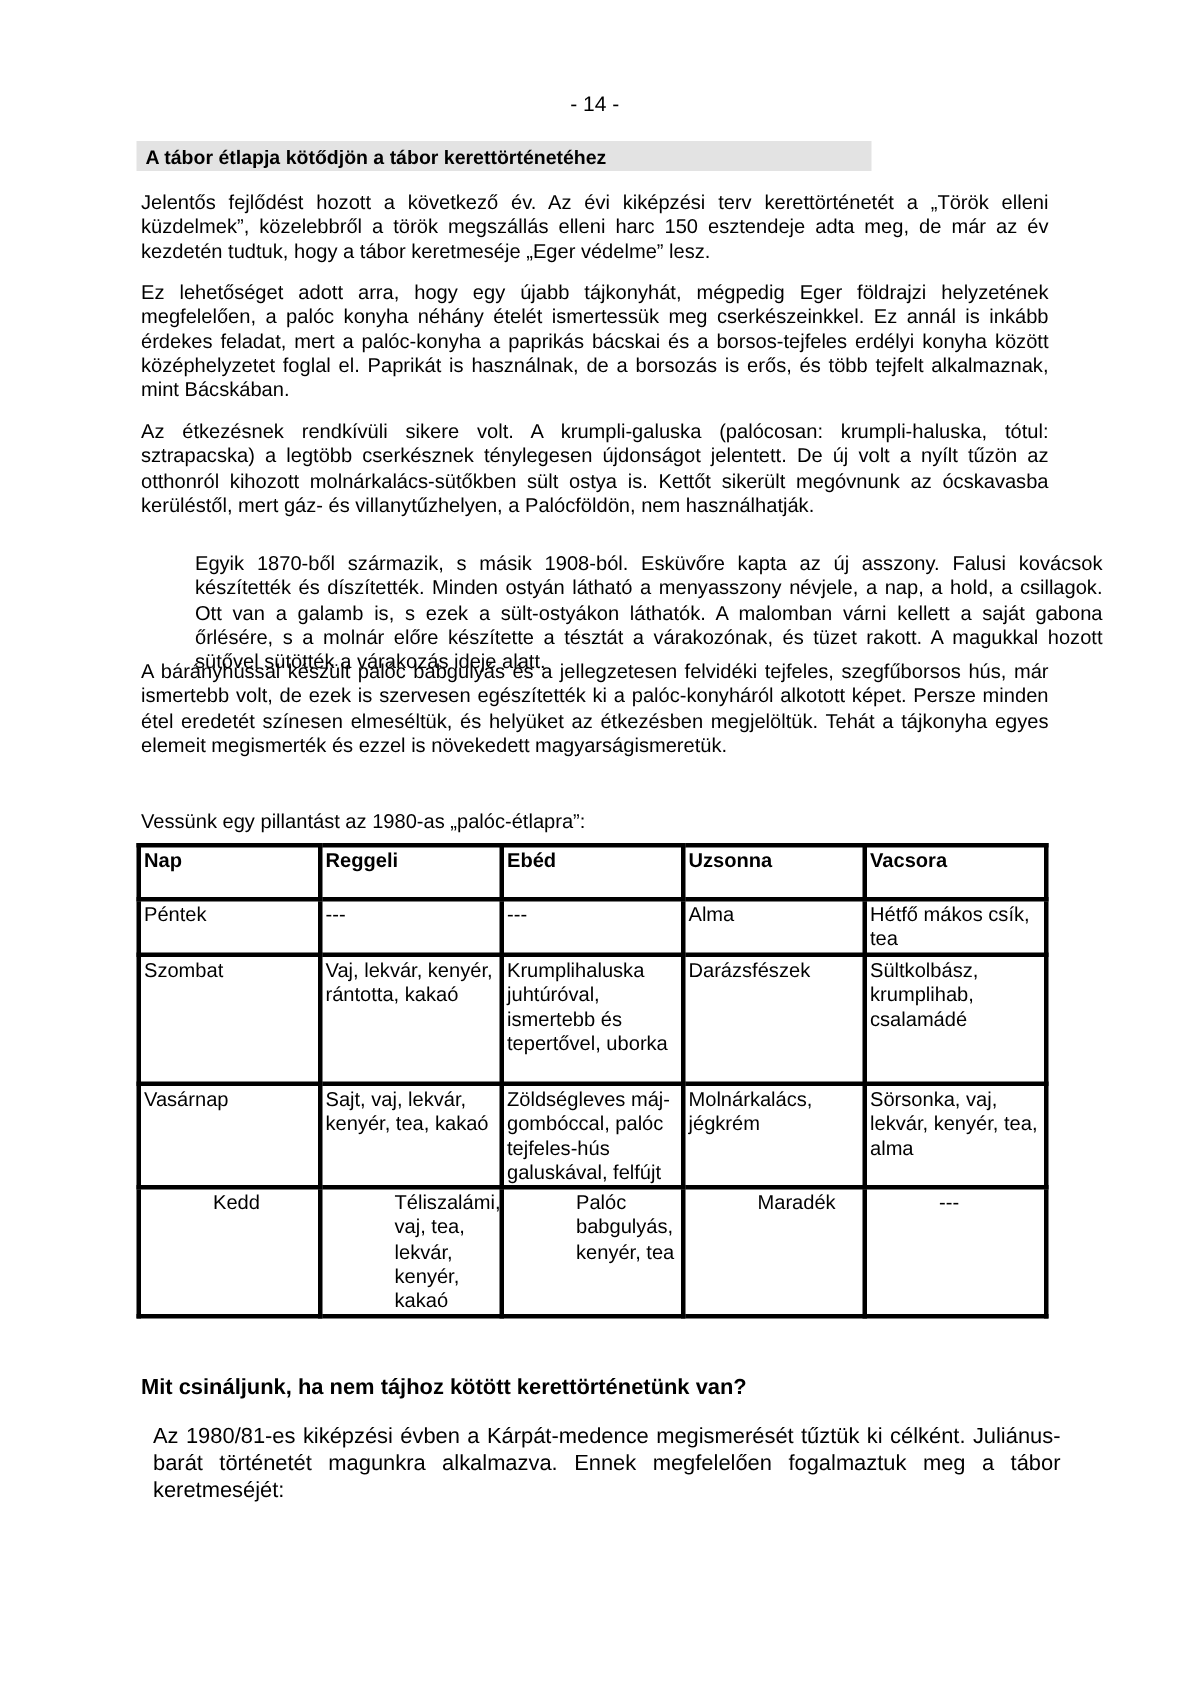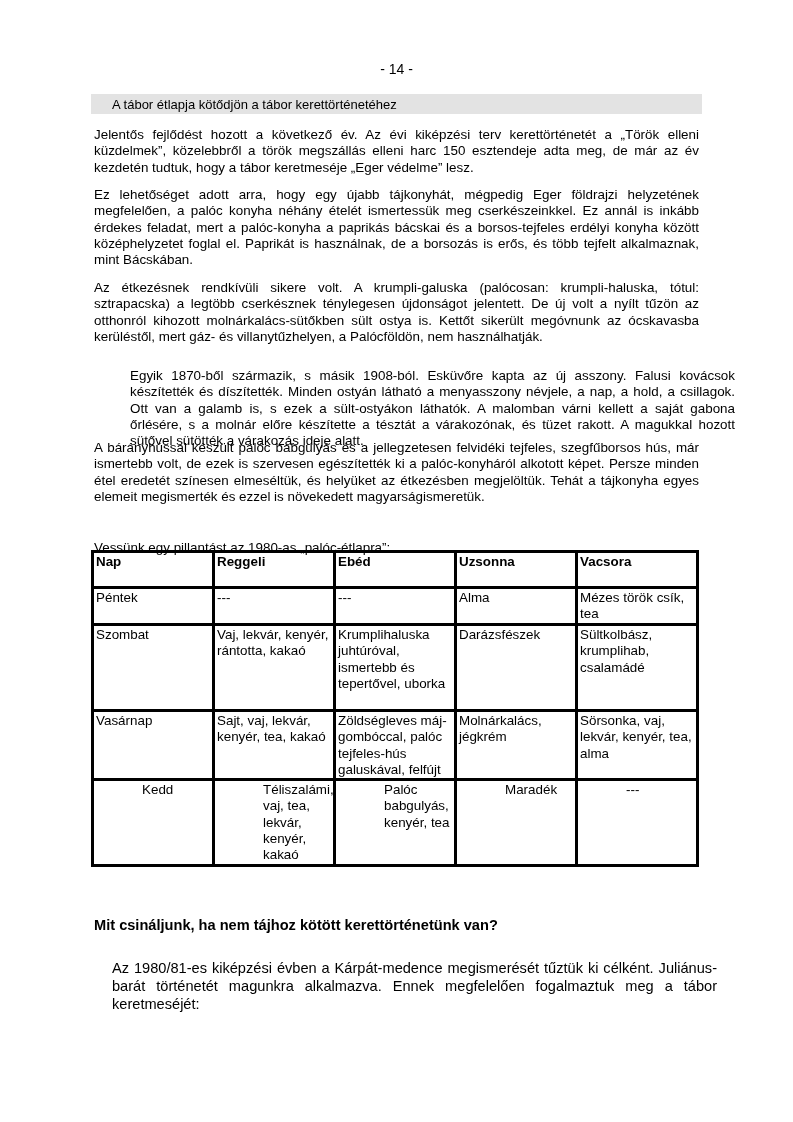--- a/index.html
+++ b/index.html
@@ -1,47 +1,47 @@
 <!DOCTYPE html>
 <html><head>
 <meta charset="utf-8">
 <style>
   html, body { margin: 0; padding: 0; background: #ffffff; }
   body { width: 793px; height: 1122px; position: relative; overflow: hidden;
          font-family: "Liberation Sans", sans-serif; color: #000; }
   .page-number { position: absolute; top: 61px; left: 0; width: 793px; text-align: center;
                  font-size: 14px; }
-  .heading-bar { position: absolute; top: 94px; left: 91px; width: 611px; height: 20px;
-                 background: #e3e3e3; font-weight: normal; font-size: 13px; line-height: 21px;
-                 padding-left: 21px; box-sizing: border-box; }
+  .heading-bar { position: absolute; top: 94px; left: 91px; width: 490px; height: 20px;
+                 background: #e3e3e3; font-weight: bold; font-size: 13px; line-height: 21px;
+                 padding-left: 6px; box-sizing: border-box; }
   .body-text { position: absolute; left: 94px; width: 605px; font-size: 13.4px;
                line-height: 16.3px; text-align: justify; margin: 0; }
   #p1 { top: 127px; }
   #p2 { top: 187px; }
   #p3 { top: 280px; }
   #p4 { top: 368px; margin-left: 36px; }
   #p5 { top: 440px; }
   #p6 { top: 540px; text-align: left; }
 
-  table.menu { position: absolute; top: 550px; left: 91px; width: 608px;
+  table.menu { position: absolute; top: 562px; left: 91px; width: 608px;
                border-collapse: collapse; font-size: 13.4px; line-height: 16.3px;
                table-layout: fixed; }
   table.menu td, table.menu th { border: 3px solid #000; vertical-align: top;
                padding: 1px 2px 0 2px; text-align: left; }
   table.menu th { font-weight: bold; height: 32px; }
   table.menu col { width: 121px; }
   tr.r-pentek td { height: 33px; }
   tr.r-szombat td { height: 82px; }
   tr.r-vasarnap td { height: 65px; }
   tr.r-hetfo td { height: 49px; }
   tr.r-kedd td { height: 49px; padding-left: 48px; }
 
   .heading2 { position: absolute; top: 917px; left: 94px; font-size: 14.6px; font-weight: bold; }
   .body-text2 { position: absolute; top: 941px; left: 94px; width: 605px; font-size: 14.6px;
-                line-height: 18px; text-align: justify; margin: 18px; }
+                line-height: 18px; text-align: justify; margin: 8px; }
 </style>
 </head>
 <body>
 
 <div class="page-number">- 14 -</div>
 
 <div class="heading-bar">A tábor étlapja kötődjön a tábor kerettörténetéhez</div>
 
 <p class="body-text" id="p1">Jelentős fejlődést hozott a következő év. Az évi kiképzési terv kerettörténetét a „Török elleni küzdelmek”, közelebbről a török megszállás elleni harc 150 esztendeje adta meg, de már az év kezdetén tudtuk, hogy a tábor keretmeséje „Eger védelme” lesz.</p>
 <p class="body-text" id="p2">Ez lehetőséget adott arra, hogy egy újabb tájkonyhát, mégpedig Eger földrajzi helyzetének megfelelően, a palóc konyha néhány ételét ismertessük meg cserkészeinkkel. Ez annál is inkább érdekes feladat, mert a palóc-konyha a paprikás bácskai és a borsos-tejfeles erdélyi konyha között középhelyzetet foglal el. Paprikát is használnak, de a borsozás is erős, és több tejfelt alkalmaznak, mint Bácskában.</p>
@@ -64,21 +64,21 @@
     <th>Reggeli</th>
     <th>Ebéd</th>
     <th>Uzsonna</th>
     <th>Vacsora</th>
   </tr>
   <tr class="r-pentek">
     <td>Péntek</td>
     <td>---</td>
     <td>---</td>
     <td>Alma</td>
-    <td>Mézes török csík, tea</td>
+    <td>Hétfő mákos csík, tea</td>
   </tr>
   <tr class="r-szombat">
     <td>Szombat</td>
     <td>Vaj, lekvár, kenyér, rántotta, kakaó</td>
     <td>Krumplihaluska juhtúróval, ismertebb és tepertővel, uborka</td>
     <td>Darázsfészek</td>
     <td>Sültkolbász, krumplihab, csalamádé</td>
   </tr>
   <tr class="r-vasarnap">
     <td>Vasárnap</td>

